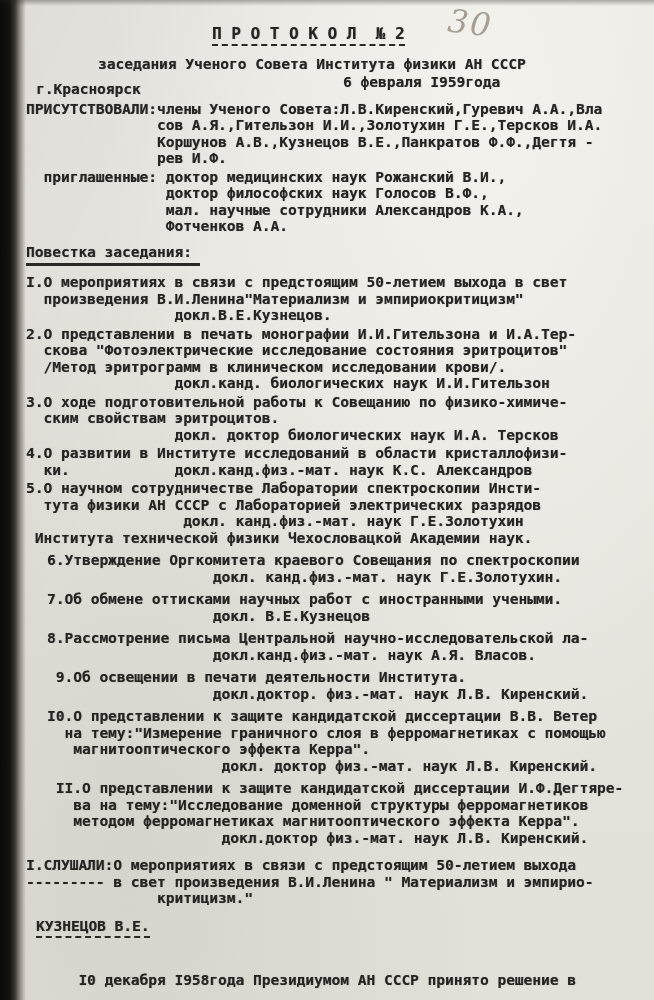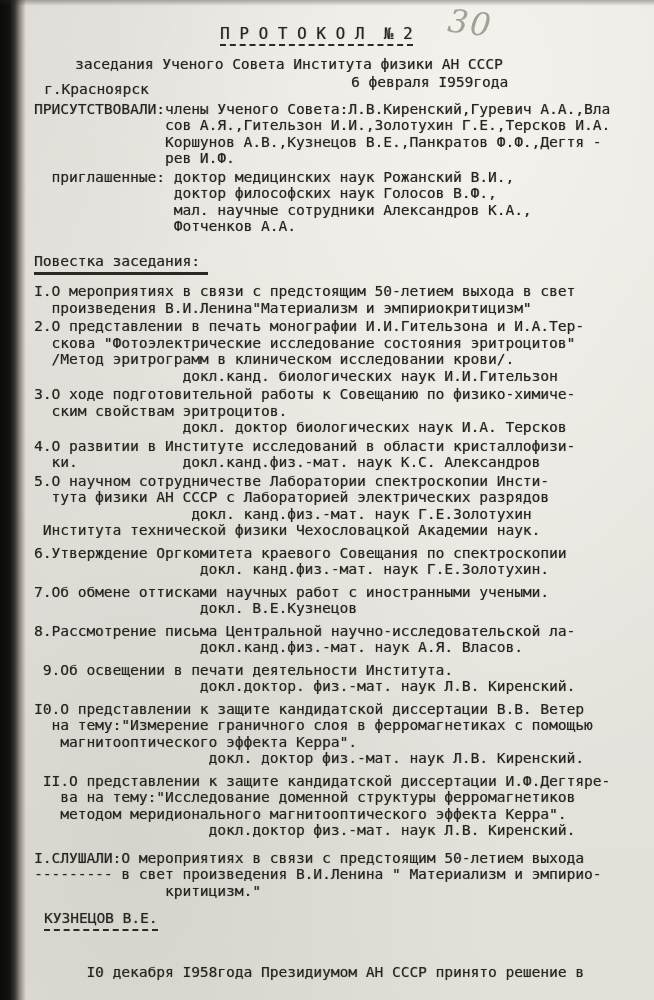--- a/index.html
+++ b/index.html
@@ -44,44 +44,44 @@
     font-family: "DejaVu Serif", serif;
     font-style: italic;
     font-size: 32px;
     font-weight: 400;
     color: #a59f95;
     transform: rotate(7deg);
     letter-spacing: 2px;
   }
   .content {
     position: relative;
-    padding: 26px 0 0 34px;
+    padding: 26px 0 0 26px;
     font-size: 14.5px;
     line-height: 16.5px;
-    font-weight: normal;
+    font-weight: bold;
     text-shadow: 0.4px 0.4px 0.8px rgba(38,36,33,0.5);
   }
   .tline {
     white-space: pre;
     min-height: 16.5px;
   }
   .title-row {
     margin-bottom: 8px;
     height: 22px;
   }
   .doc-title {
     display: inline-block;
     margin-left: 186px;
     font-size: 16px;
     padding-bottom: 1px;
     border-bottom: 2px dashed #2b2926;
     white-space: pre;
   }
   .subtitle {
-    margin-left: 41px;
+    margin-left: 72px;
     margin-bottom: 3px;
   }
   .city-date {
     position: relative;
     height: 18px;
     margin-bottom: 7px;
   }
   .city {
     position: absolute;
     left: 10px;
@@ -97,24 +97,23 @@
   .invited { margin-top: 2px; }
   .agenda-heading {
     margin-top: 9px;
     margin-bottom: 8px;
   }
   .uline {
     display: inline-block;
     padding-bottom: 3px;
     padding-right: 8px;
     border-bottom: 3px solid #2b2926;
-    margin-top: 9px;
   }
   .agenda-item.tight { margin-top: 2px; }
-  .agenda-item.spaced { margin-top: 6px; }
+  .agenda-item.spaced { margin-top: 6px; margin-left: 21px; }
   .hearing { margin-top: 11px; }
   .speaker-row { margin-top: 11px; height: 24px; }
   .speaker {
     display: inline-block;
     margin-left: 10px;
     padding-bottom: 2px;
     border-bottom: 2px dashed #2b2926;
     white-space: pre;
   }
   .body-line { margin-top: 30px; }
@@ -155,20 +154,21 @@
       </div>
 
     <div class="agenda-heading">
       <span class="uline">Повестка заседания:</span>
     </div>
 
     <div class="agenda">
         <div class="agenda-item">
           <div class="tline">I.О мероприятиях в связи с предстоящим 50-летием выхода в свет</div>
           <div class="tline">  произведения В.И.Ленина"Материализм и эмпириокритицизм"</div>
+          <div class="tline">                 докл.В.Е.Кузнецов.</div>
         </div>
         <div class="agenda-item tight">
           <div class="tline">2.О представлении в печать монографии И.И.Гительзона и И.А.Тер-</div>
           <div class="tline">  скова "Фотоэлектрические исследование состояния эритроцитов"</div>
           <div class="tline">  /Метод эритрограмм в клиническом исследовании крови/.</div>
           <div class="tline">                 докл.канд. биологических наук И.И.Гительзон</div>
         </div>
         <div class="agenda-item tight">
           <div class="tline">3.О ходе подготовительной работы к Совещанию по физико-химиче-</div>
           <div class="tline">  ским свойствам эритроцитов.</div>
@@ -202,21 +202,21 @@
         </div>
         <div class="agenda-item spaced">
           <div class="tline">I0.О представлении к защите кандидатской диссертации В.В. Ветер</div>
           <div class="tline">  на тему:"Измерение граничного слоя в ферромагнетиках с помощью</div>
           <div class="tline">   магнитооптического эффекта Керра".</div>
           <div class="tline">                    докл. доктор физ.-мат. наук Л.В. Киренский.</div>
         </div>
         <div class="agenda-item spaced">
           <div class="tline"> II.О представлении к защите кандидатской диссертации И.Ф.Дегтяре-</div>
           <div class="tline">   ва на тему:"Исследование доменной структуры ферромагнетиков</div>
-          <div class="tline">   методом меридионального магнитооптического эффекта Керра".</div>
+          <div class="tline">   методом ферромагнетиках магнитооптического эффекта Керра".</div>
           <div class="tline">                    докл.доктор физ.-мат. наук Л.В. Киренский.</div>
         </div>
       </div>
 
     <div class="block hearing">
         <div class="tline">I.СЛУШАЛИ:О мероприятиях в связи с предстоящим 50-летием выхода</div>
         <div class="tline">--------- в свет произведения В.И.Ленина " Материализм и эмпирио-</div>
         <div class="tline">               критицизм."</div>
       </div>
 

